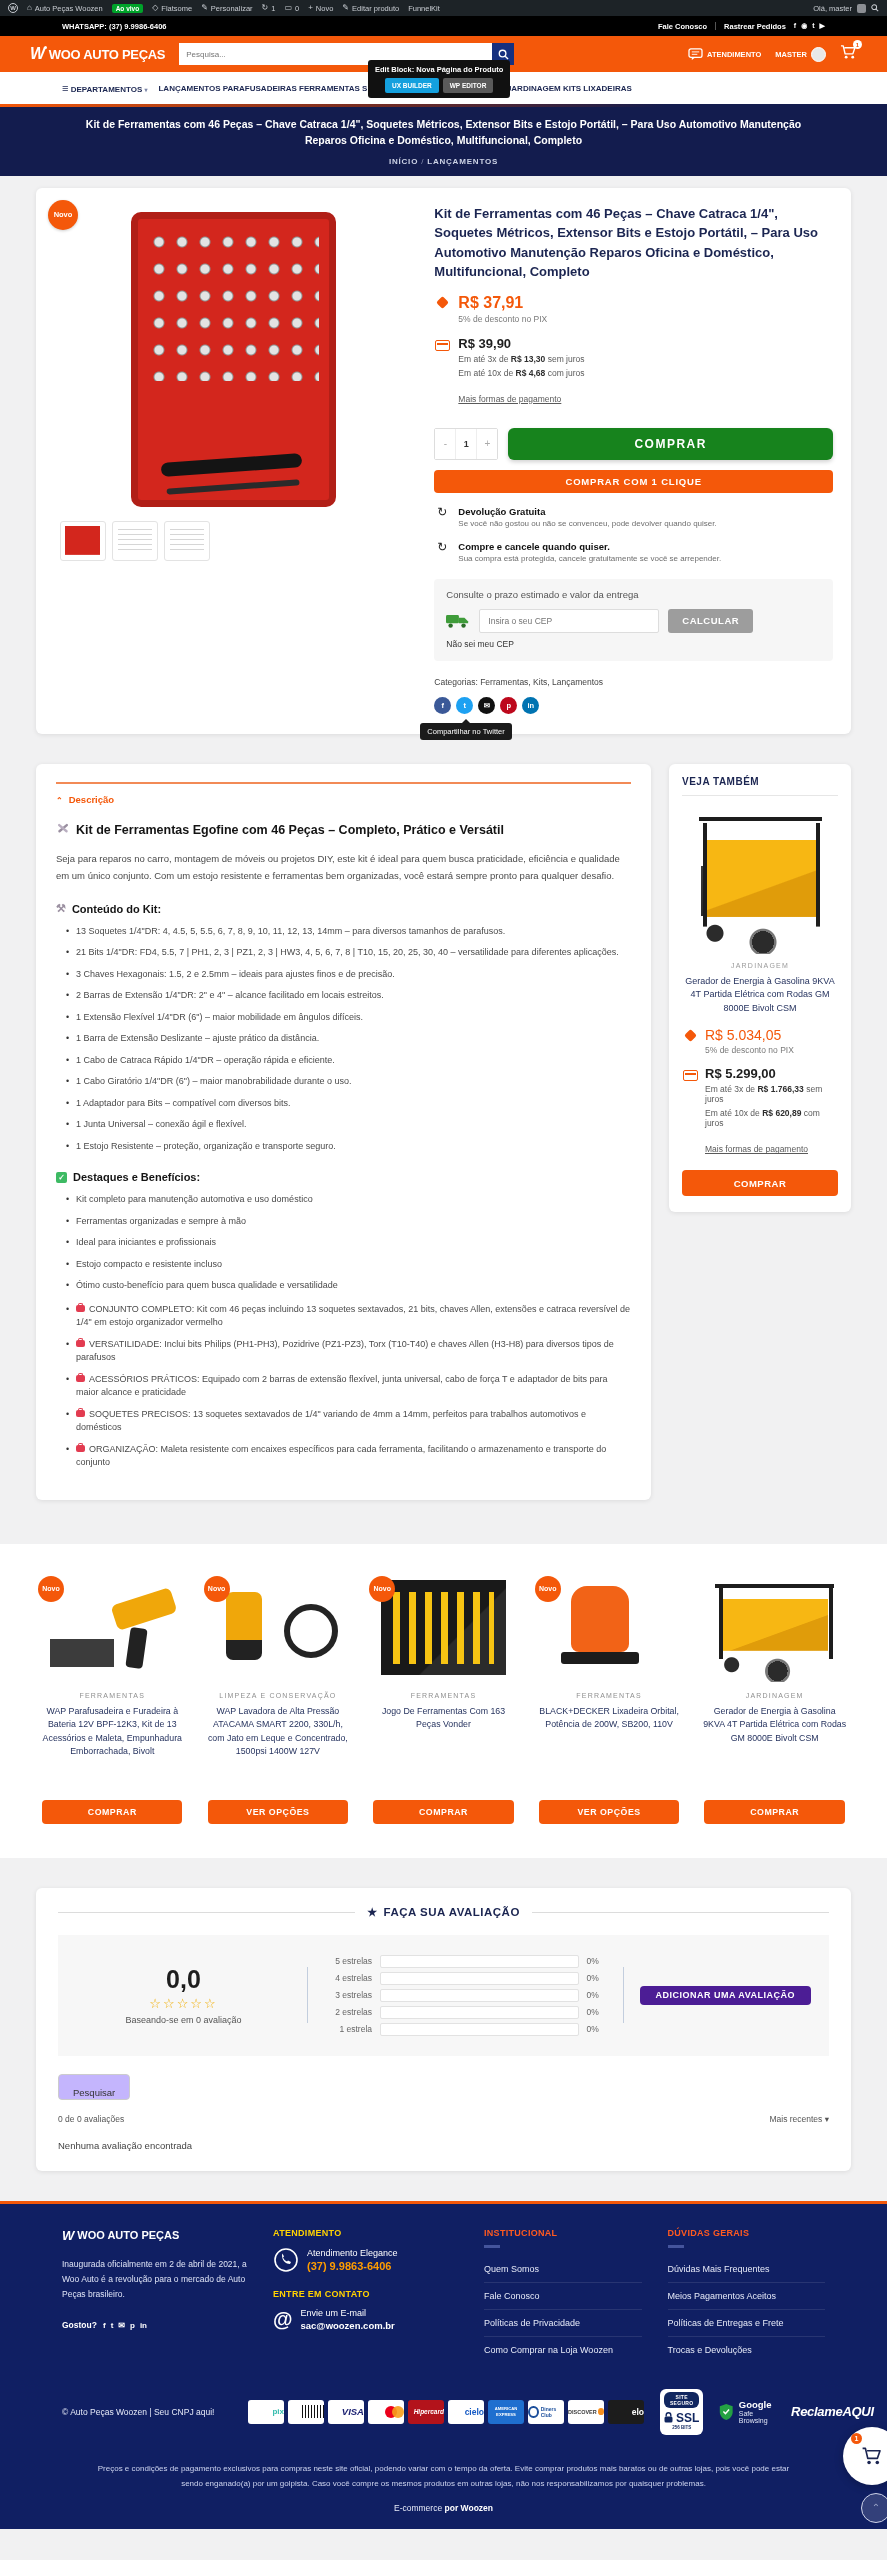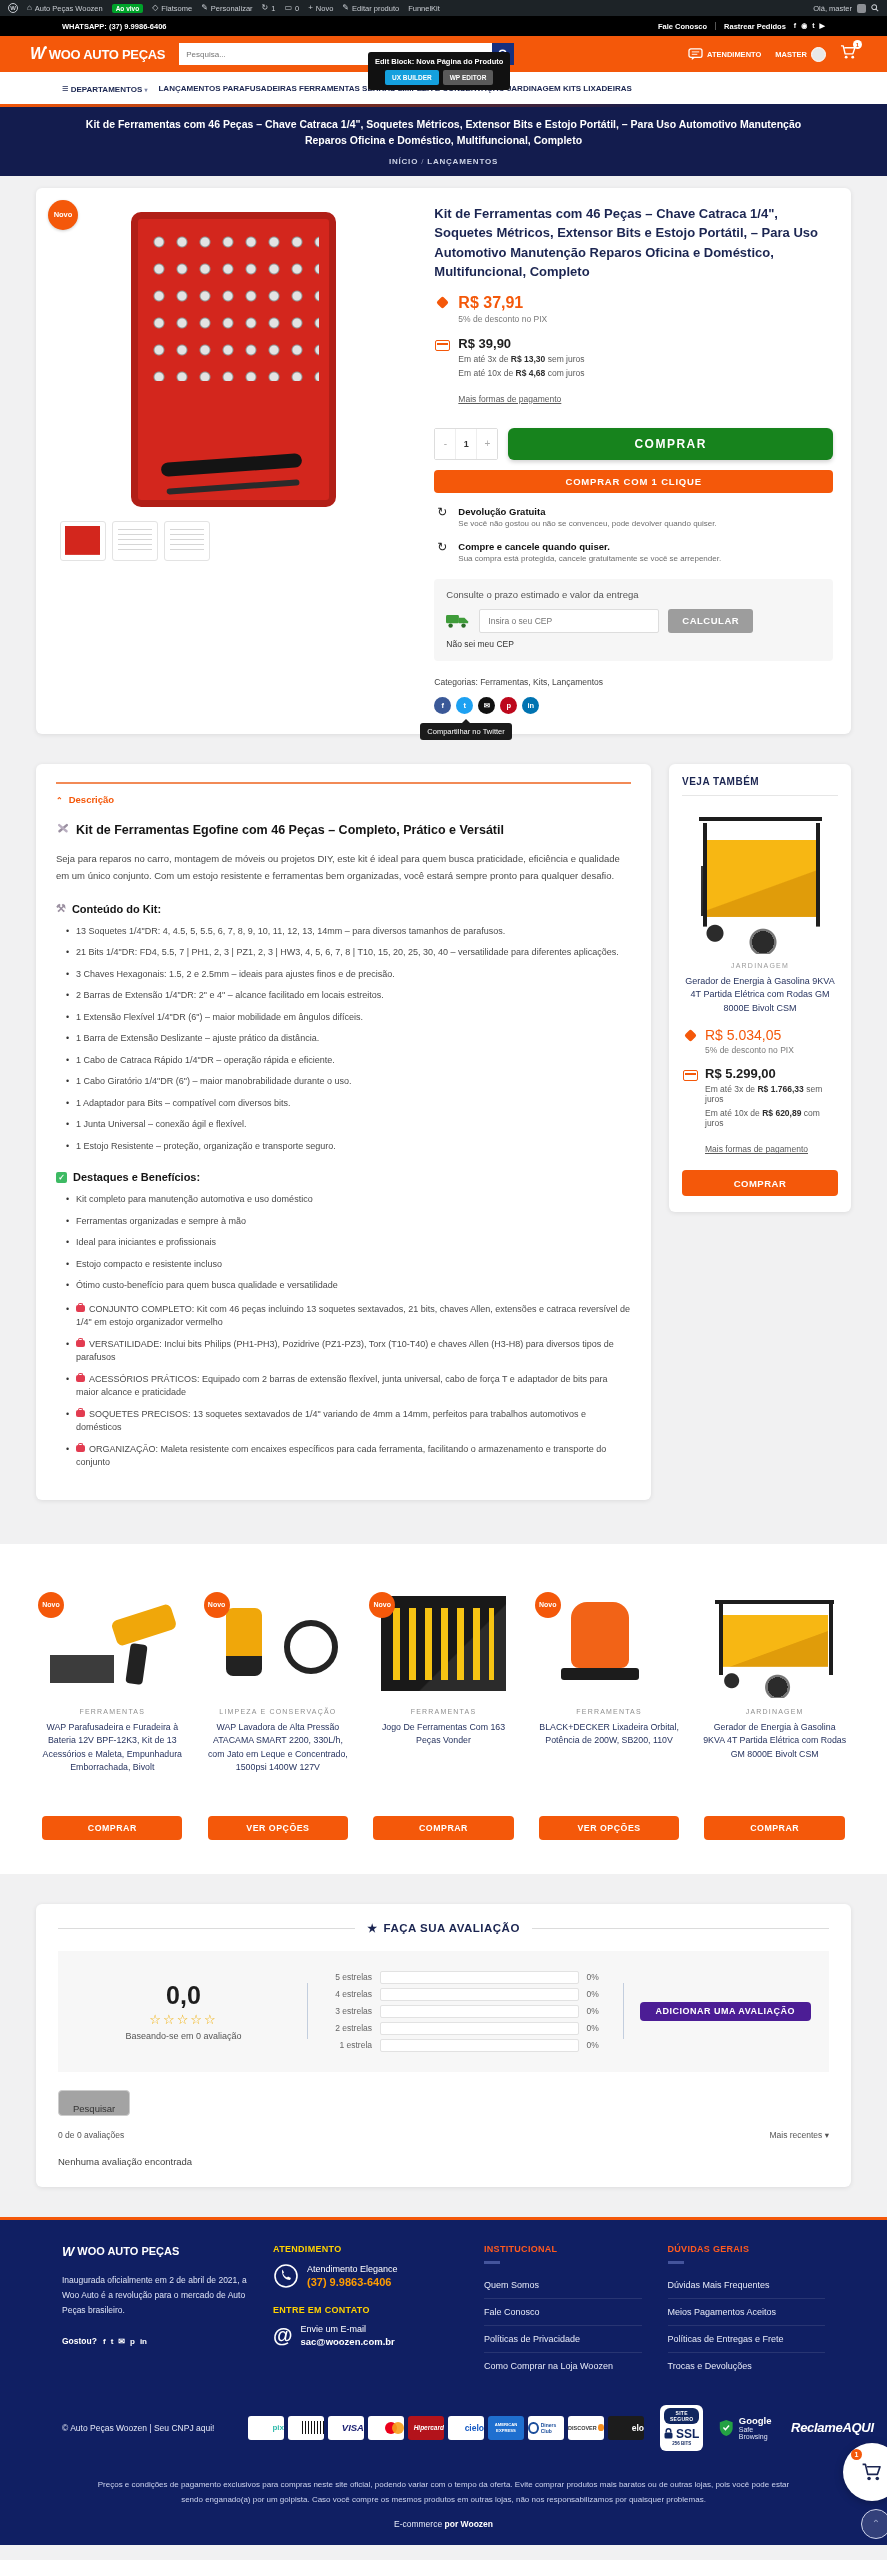--- a/index.html
+++ b/index.html
@@ -36,21 +36,21 @@
   .cart-wrap{position:relative}
   .cart-badge{position:absolute;top:-4px;right:-5px;background:#fff;color:#f4580a;font-size:6px;font-weight:bold;width:9px;height:9px;border-radius:50%;display:flex;align-items:center;justify-content:center}
 
   
   .nav{height:32px;background:#fff;display:flex;align-items:center;gap:11px;padding:0 62px;font-size:8px;font-weight:bold;color:#1a2550;white-space:nowrap}
   .nav .hamb{font-size:11px;letter-spacing:0}
   .nav .caret{font-size:6px;color:#7c86a8}
   .nav-item{cursor:pointer}
 
   
-  .edit-overlay{position:absolute;top:52px;left:368px;background:#111;border-radius:3px;padding:5px 7px;z-index:30;color:#fff;text-align:center}
+  .edit-overlay{position:absolute;top:60px;left:368px;background:#111;border-radius:3px;padding:5px 7px;z-index:30;color:#fff;text-align:center}
   .edit-overlay .eo-label{font-size:7.5px;font-weight:bold;white-space:nowrap}
   .eo-btns{display:flex;gap:4px;margin-top:4px;justify-content:center}
   .eo-btn{border:none;color:#fff;font-size:6.5px;font-weight:bold;padding:4px 7px;border-radius:2px;cursor:pointer}
   .eo-ux{background:#14a0de}.eo-wp{background:#5a5a5a}
 
   
   .hero{background:#131c4e;color:#fff;text-align:center;padding:12px 70px 10px;position:relative}
   .hero::before{content:"";position:absolute;top:0;left:0;right:0;height:3px;background:linear-gradient(90deg,#f4580a,#7a2d20 40%,#131c4e 75%)}
   .hero-title{font-size:10.5px;font-weight:bold;line-height:1.55}
   .breadcrumb{margin-top:8px;font-size:8px;letter-spacing:.8px;color:#cdd3e6;font-weight:bold}
@@ -135,21 +135,21 @@
       linear-gradient(#1d1d1d,#1d1d1d) 90% 40%/4px 70% no-repeat,
       linear-gradient(160deg,#f7b713 60%,#e09c0a 61%) 50% 48%/76% 52% no-repeat,
       linear-gradient(#3a3a3a,#2a2a2a) 14% 62%/26% 34% no-repeat}
   .sb-cat{text-align:center;font-size:7px;color:#9a9a9a;letter-spacing:1.2px;margin-top:8px}
   .sb-title{text-align:center;font-size:9px;color:#26335f;line-height:1.55;margin-top:6px}
   .sb-price-row{display:flex;gap:7px;margin-top:12px}
   .sb-pix{font-size:14px;font-weight:normal;color:#f4580a;line-height:1}
   .sb-buy{width:100%;margin-top:14px;height:26px;background:#f4580a;border:none;border-radius:4px;color:#fff;font-weight:bold;font-size:9.5px;letter-spacing:.5px;cursor:pointer}
 
   
-  .related{background:#fff;margin-top:44px;padding:46px 36px 34px}
+  .related{background:#fff;margin-top:44px;padding:30px 36px 34px}
   .rel-grid{display:flex;gap:13px}
   .rel-card{flex:1;position:relative;display:flex;flex-direction:column;text-align:center;min-height:250px}
   .rel-badge{position:absolute;top:2px;left:2px;width:26px;height:26px;border-radius:50%;background:#f4580a;color:#fff;font-size:7px;font-weight:bold;display:flex;align-items:center;justify-content:center;z-index:2}
   .rel-img{height:108px;position:relative}
   .rel-cat{font-size:7px;color:#8f8f8f;letter-spacing:1.2px;margin-top:10px}
   .rel-title{font-size:8.8px;color:#26335f;line-height:1.55;margin-top:6px;padding:0 4px}
   .rel-btn{margin-top:auto;height:24px;background:#f4580a;border:none;border-radius:4px;color:#fff;font-weight:bold;font-size:8.8px;letter-spacing:.5px;cursor:pointer;width:92%;align-self:center}
   .img-drill{background:linear-gradient(#3c3c3c,#3c3c3c) 16% 82%/42% 26% no-repeat}
   .img-drill::before{content:"";position:absolute;width:62px;height:26px;background:#f0a70a;border-radius:6px;transform:rotate(-18deg);top:22px;right:14px}
   .img-drill::after{content:"";position:absolute;width:17px;height:40px;background:#222;border-radius:4px;transform:rotate(8deg);bottom:14px;right:44px}
@@ -183,21 +183,21 @@
   .bars{flex:1}
   .bar-row{display:flex;align-items:center;gap:8px;margin:4px 0}
   .bar-label{width:48px;text-align:right;font-size:8.5px;color:#666}
   .bar-track{flex:1;height:13px;background:#fff;border:1px solid #e2e2e2;border-radius:2px}
   .bar-pct{width:20px;font-size:8.5px;color:#666}
   .add-review{height:19px;padding:0 16px;background:#4c1d95;border:none;border-radius:4px;color:#fff;font-weight:bold;font-size:9px;letter-spacing:.5px;cursor:pointer;white-space:nowrap}
   .rev-search{display:flex;gap:8px;margin-top:18px}
   .rs-wrap{flex:1;position:relative}
   .rs-wrap svg{position:absolute;left:8px;top:6px}
   .rs-wrap input{width:100%;height:26px;border:1px solid #ccc;border-radius:4px;font-size:9px;padding:0 8px 0 24px;color:#333}
-  .rs-btn{height:20px;padding:12px 14px;background:#a3a3a3;border:1px solid #ccc;border-radius:4px;font-size:9.5px;color:#333;cursor:pointer}
+  .rs-btn{height:20px;padding:12px 14px;background:#c4b5fd;border:1px solid #ccc;border-radius:4px;font-size:9.5px;color:#333;cursor:pointer}
   .rev-meta{display:flex;justify-content:space-between;margin-top:14px;font-size:8.5px;color:#555}
   .rev-sort{cursor:pointer}
   .rev-empty{font-size:9.5px;color:#444;margin-top:16px}
 
   
   .footer{background:#101f63;margin-top:30px;border-top:3px solid #f4580a;padding:24px 62px 12px;color:#e6eaf8;position:relative}
   .f-grid{display:flex;gap:26px}
   .f-col1{flex:0 0 185px}
   .f-logo{display:flex;align-items:center;gap:3px;color:#fff;font-weight:bold;font-size:11px}
   .f-logo .wmark{font-style:italic;font-size:13px}

